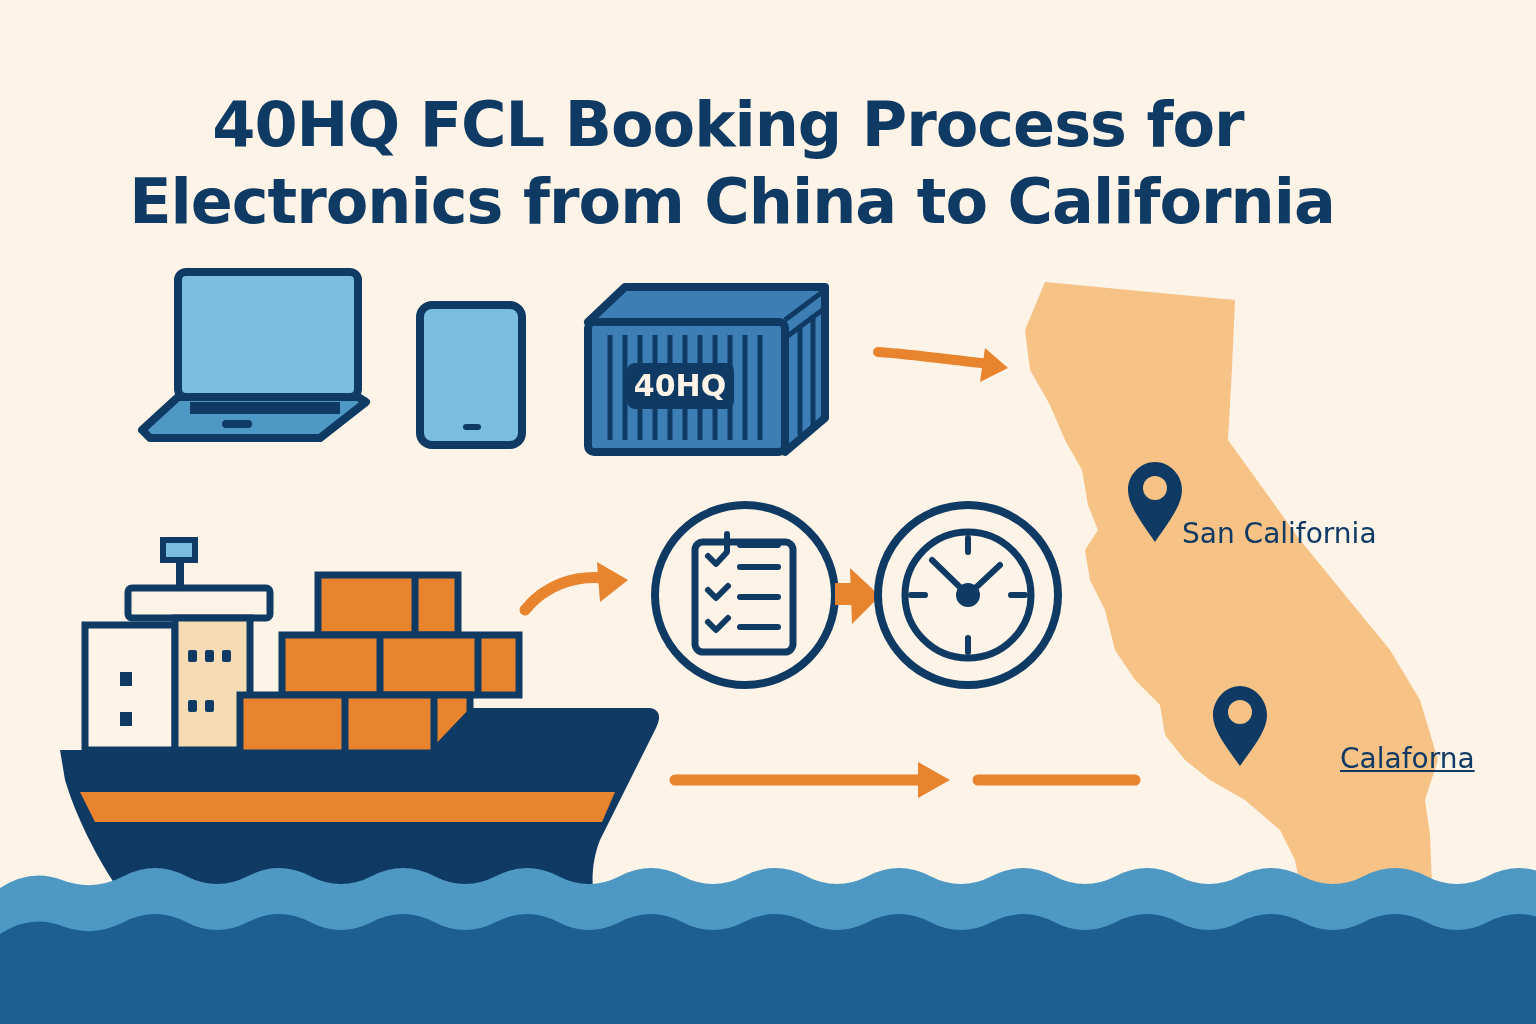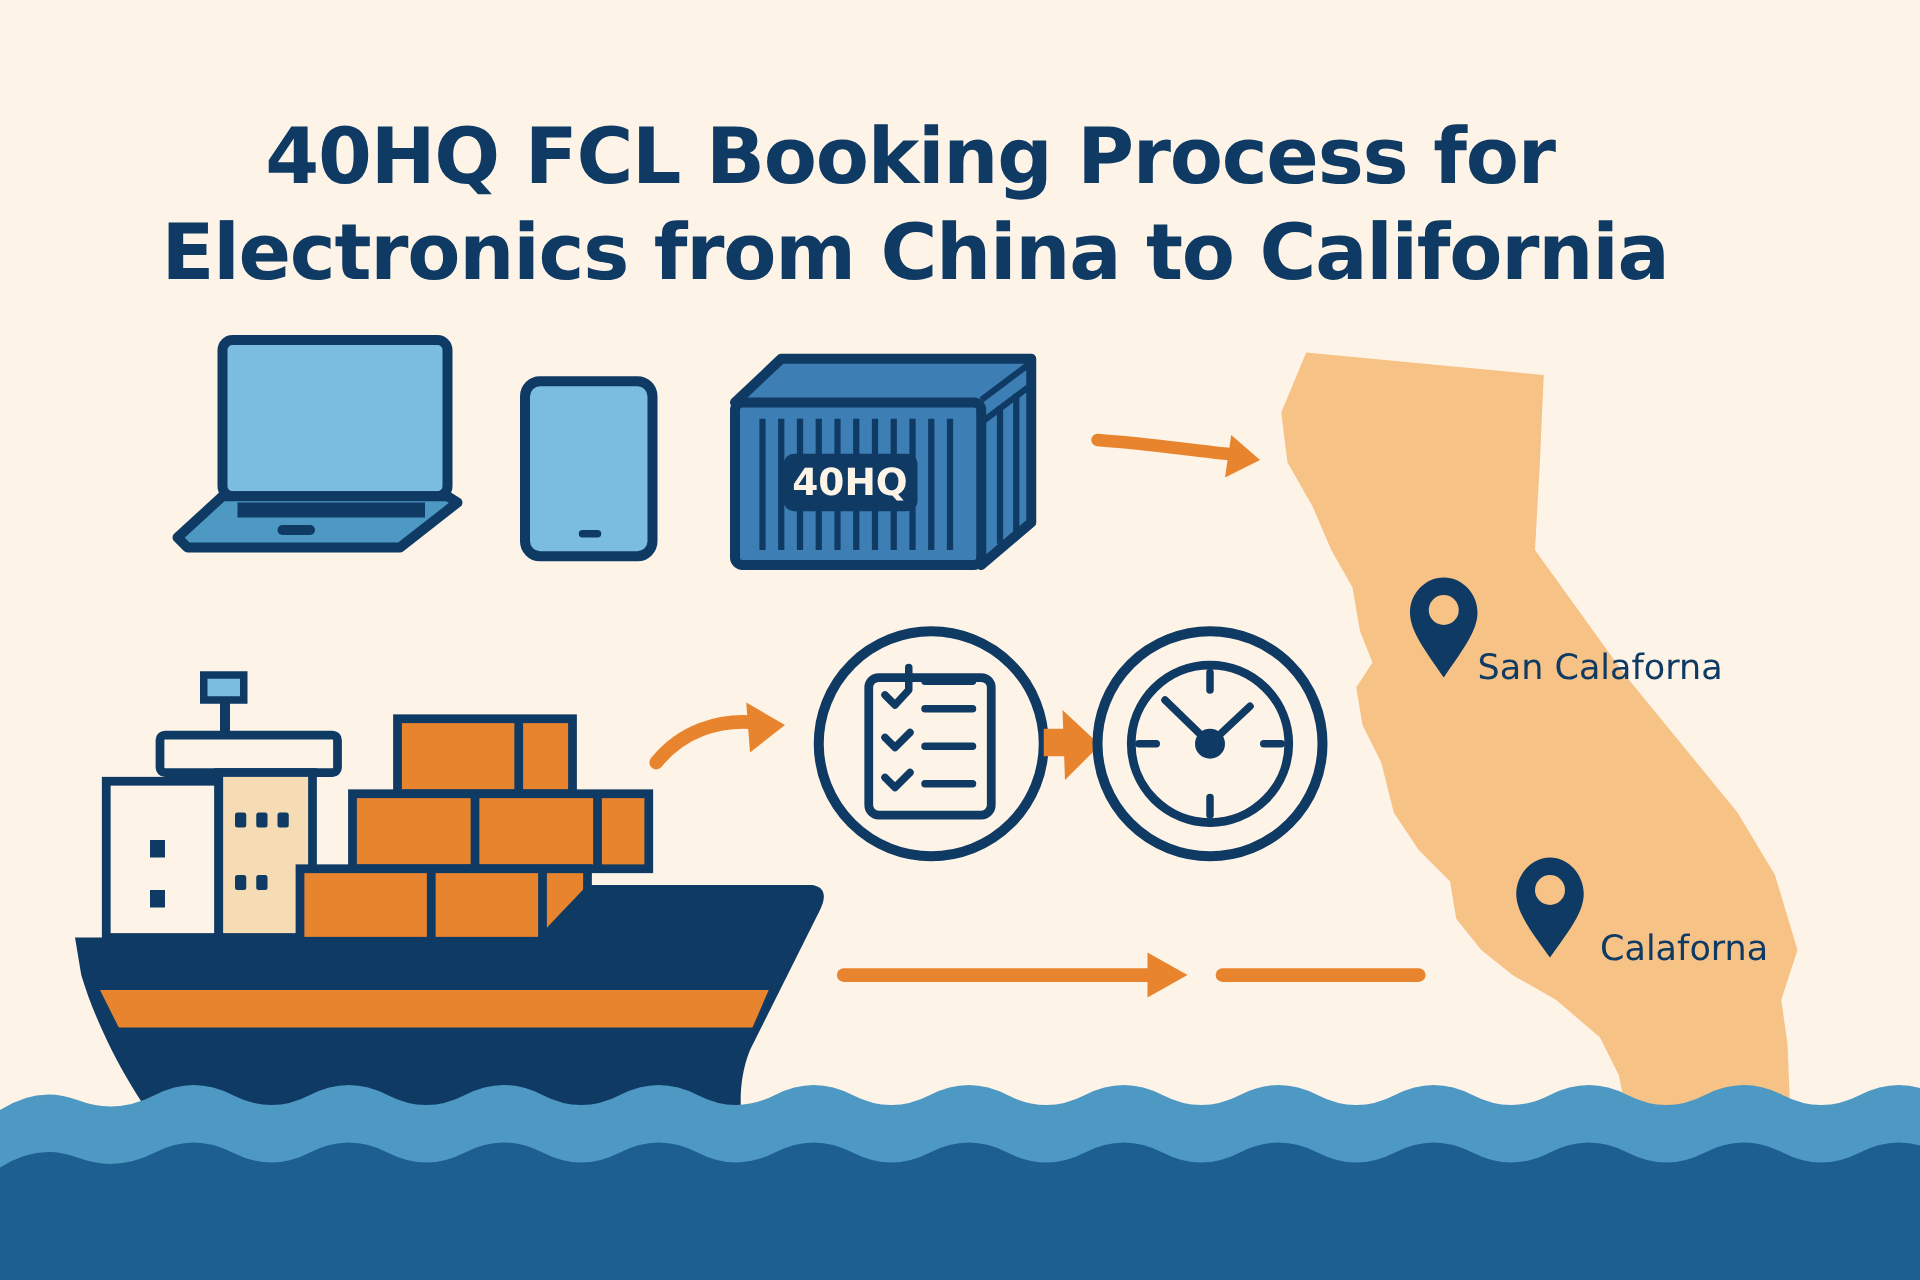--- a/index.html
+++ b/index.html
@@ -145,14 +145,14 @@
     <path d="M1240,766 C1225,745 1213,730 1213,715 C1213,700 1225,686 1240,686 C1255,686 1267,700 1267,715 C1267,730 1255,745 1240,766 Z" fill="#0f3a64"></path>
     <circle cx="1240" cy="712" r="12" fill="#f6c285"></circle>
   </g>
 
   <g>
     <path d="M0,888 Q31,868 62,880 T124,876 T186,876 T248,876 T310,876 T372,876 T434,876 T496,876 T558,876 T620,876 T682,876 T744,876 T806,876 T868,876 T930,876 T992,876 T1054,876 T1116,876 T1178,876 T1240,876 T1302,876 T1364,876 T1426,876 T1488,876 T1550,876 L1536,1024 L0,1024 Z" fill="#4e98c4"></path>
     <path d="M0,934 Q31,914 62,926 T124,922 T186,922 T248,922 T310,922 T372,922 T434,922 T496,922 T558,922 T620,922 T682,922 T744,922 T806,922 T868,922 T930,922 T992,922 T1054,922 T1116,922 T1178,922 T1240,922 T1302,922 T1364,922 T1426,922 T1488,922 T1550,922 L1536,1024 L0,1024 Z" fill="#1e5f91"></path>
   </g>
 </svg>
 
-<div class="label" style="left:1182px;top:517px;">San Calaforna</div>
-<div class="label" style="left:1280px;top:742px;">Calaforna</div>
+<div class="label" style="left:1182px;top:517px;">San California</div>
+<div class="label" style="left:1340px;top:742px;text-decoration:underline;">Calaforna</div>
 
 </body></html>

